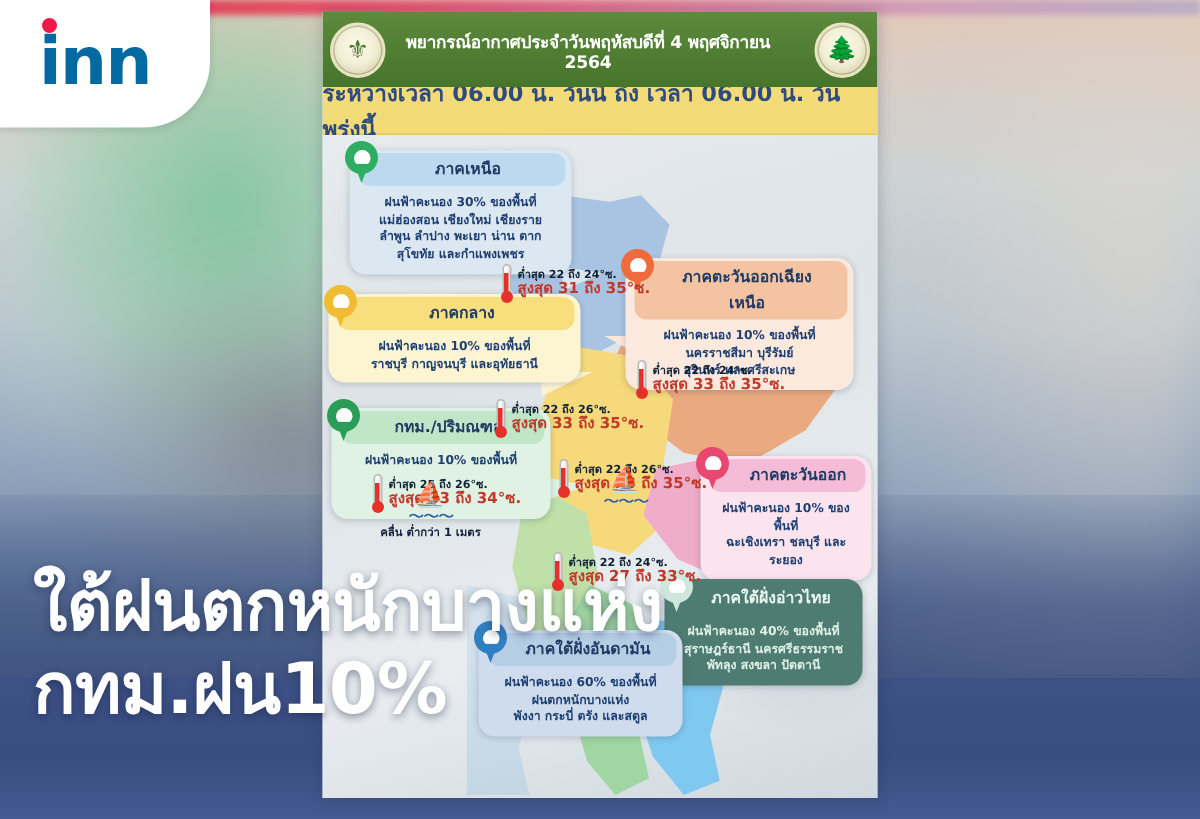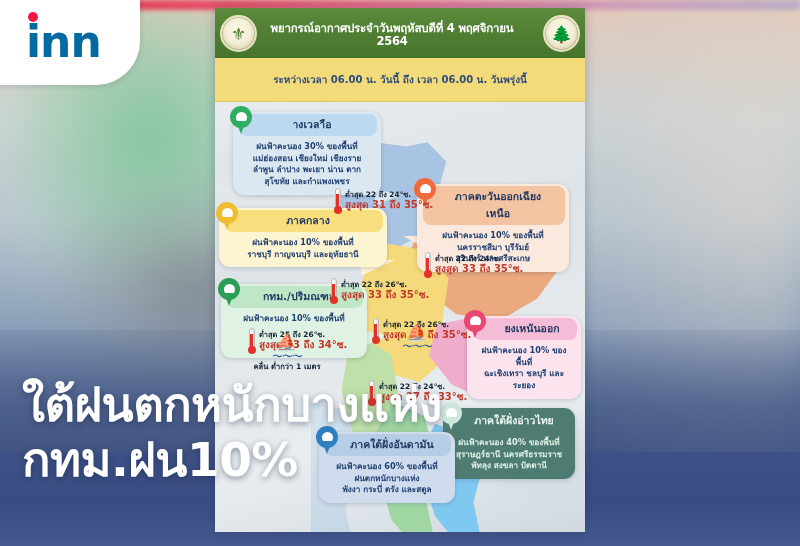--- a/index.html
+++ b/index.html
@@ -100,23 +100,23 @@
     border: 2px solid #e9e3c0;
     box-shadow: inset 0 0 0 1px rgba(90,110,60,0.35);
   }
   .seal.left { left: 5px; }
   .seal.right { right: 5px; }
   .seal-glyph {
     position:absolute; left:0; right:0; top:50%; transform:translateY(-50%);
     text-align:center; font-size:17px; color:#4d7a2c; line-height:1;
   }
   .info-sub {
-    height: 44px; background: #f4db7a;
+    height: 32px; background: #f4db7a;
     display: flex; align-items: center; justify-content: center;
-    color: #2d4b7c; font-size: 10px; font-weight: bold;
+    color: #2d4b7c; font-size: 15px; font-weight: bold;
     border-bottom: 1px solid #e3c75f;
   }
 
   
   .map-area {
     position: relative; width: 370px; height: 442px;
     background:
       radial-gradient(ellipse 200px 170px at 280px 90px, rgba(224,230,233,0.9), rgba(224,230,233,0) 70%),
       linear-gradient(165deg,#e7ebee 0%,#dde3e7 35%,#e9edf0 70%,#cfd8de 100%);
   }
@@ -223,21 +223,21 @@
 
   .b-northeast { left: 202px; top: 82px; width: 152px; background: #fbe9dd; }
   .b-northeast .title { background: #f4c3a2; }
   .b-northeast .pin i { background: #ef6b3c; } .b-northeast .pin b { background: #ef6b3c; }
 
   .b-east { left: 252px; top: 214px; width: 114px; background: #fbe4ee; }
   .b-east .title { background: #f4bcd6; }
   .b-east .pin i { background: #e8476f; } .b-east .pin b { background: #e8476f; }
   .b-east .title { padding-left: 22px; padding-right: 8px; }
 
-  .b-southgulf { left: 228px; top: 306px; width: 132px; background: #4e7c72; }
+  .b-southgulf { left: 228px; top: 296px; width: 132px; background: #4e7c72; }
   .b-southgulf .title { background: #4e7c72; color: #eaf6f0; }
   .b-southgulf .body { color: #dff0e6; }
   .b-southgulf .pin i { background: #cfe6dc; } .b-southgulf .pin b { background: #cfe6dc; }
 
   .b-southand { left: 104px; top: 330px; width: 136px; background: #cfdced; }
   .b-southand .title { background: #b6cde6; }
   .b-southand .pin i { background: #2f7fc1; } .b-southand .pin b { background: #2f7fc1; }
 
   
   .tail {
@@ -330,21 +330,21 @@
       <div class="tail t-north"></div>
       <div class="tail t-central"></div>
       <div class="tail t-ne"></div>
       <div class="tail t-bkk"></div>
 
       <div class="bubble b-north">
         <div class="pin">
             <i></i>
             <b></b>
           </div>
-        <span class="title">างเวลาือ</span>
+        <span class="title">ภาคเหนือ</span>
         <span class="body">ฝนฟ้าคะนอง 30% ของพื้นที่
 แม่ฮ่องสอน เชียงใหม่ เชียงราย
 ลำพูน ลำปาง พะเยา น่าน ตาก
 สุโขทัย และกำแพงเพชร</span>
       </div>
 
       <div class="bubble b-central">
         <div class="pin">
             <i></i>
             <b></b>
@@ -383,21 +383,21 @@
         <span class="body">ฝนฟ้าคะนอง 10% ของพื้นที่
 นครราชสีมา บุรีรัมย์
 สุรินทร์ และศรีสะเกษ</span>
       </div>
 
       <div class="bubble b-east">
         <div class="pin">
             <i></i>
             <b></b>
           </div>
-        <span class="title">ยงเหนันออก</span>
+        <span class="title">ภาคตะวันออก</span>
         <span class="body">ฝนฟ้าคะนอง 10% ของพื้นที่
 ฉะเชิงเทรา ชลบุรี และระยอง</span>
       </div>
 
       <div class="bubble b-southgulf">
         <div class="pin">
             <i></i>
             <b></b>
           </div>
         <span class="title">ภาคใต้ฝั่งอ่าวไทย</span>

